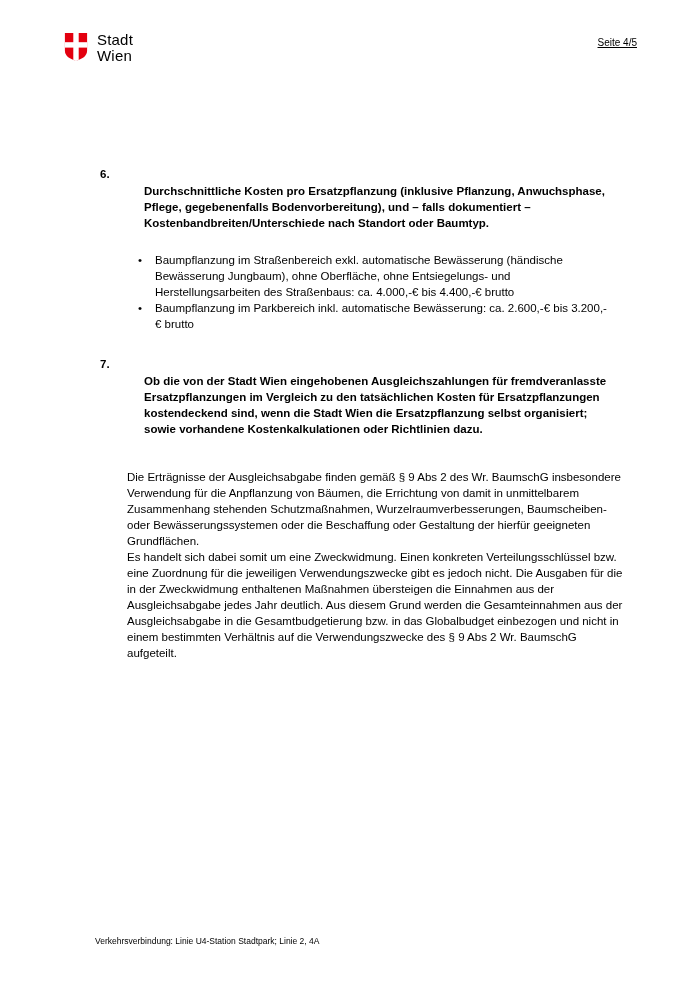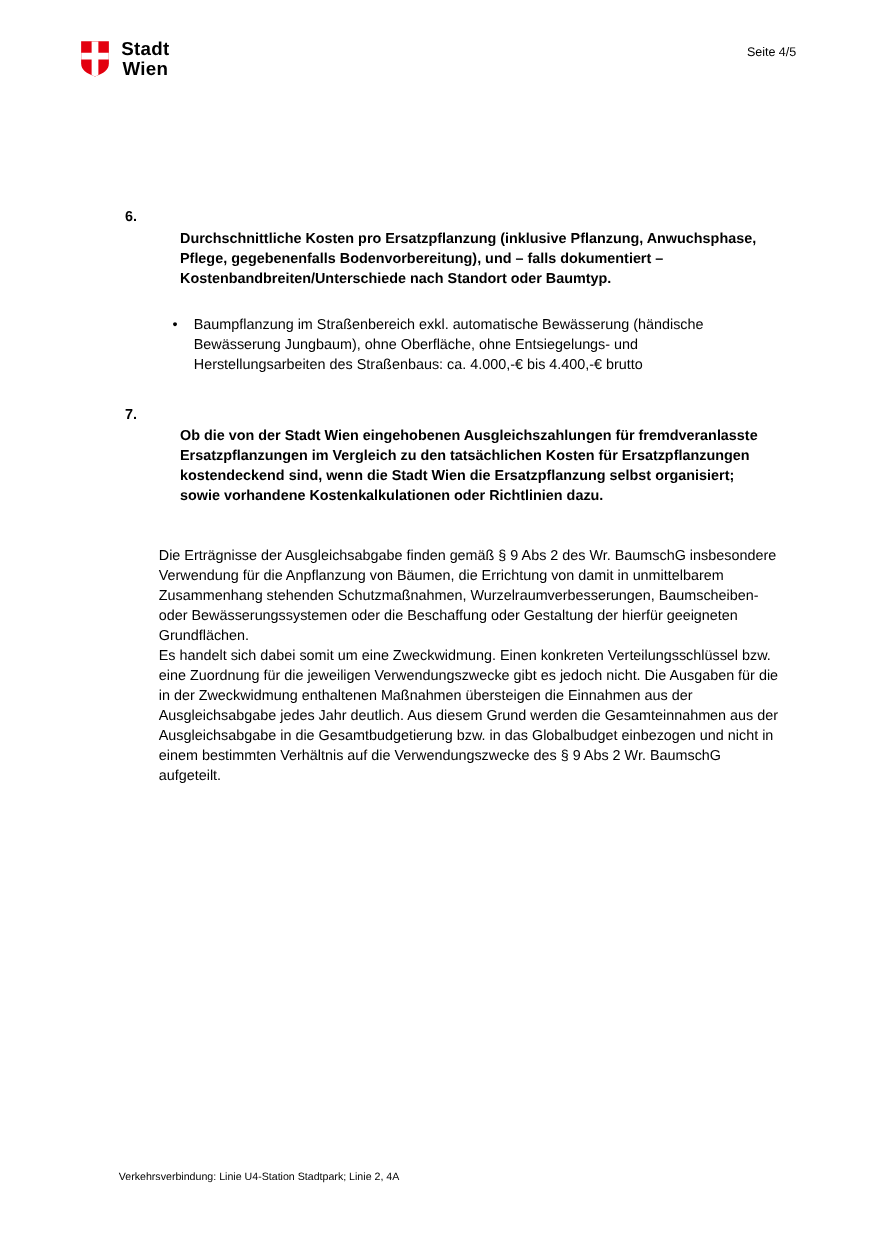--- a/index.html
+++ b/index.html
@@ -15,22 +15,22 @@
     color:var(--text);
     position:relative;
     overflow:hidden;
   }
   .page{position:absolute;inset:0;background:#fff;}
 
   
   .logo{position:absolute;left:64px;top:32px;display:flex;align-items:flex-start;gap:9px;}
   .logo-mark{display:block;width:24px;height:30px;color:var(--brand-red);}
   .logo-mark svg{display:block;width:100%;height:100%;}
-  .logo-text{font-weight:bold;font-size:15px;line-height:16px;letter-spacing:.2px;padding-top:0;text-align:center;}
-  .page-indicator{position:absolute;top:37px;right:63px;font-size:10px;line-height:12px;}
+  .logo-text{font-weight:normal;font-size:15px;line-height:16px;letter-spacing:.2px;padding-top:0;}
+  .page-indicator{position:absolute;top:37px;right:63px;font-size:10px;line-height:12px;text-decoration:underline;}
 
   
   .content{position:absolute;left:100px;top:166px;width:527px;font-size:11.5px;line-height:16px;}
   .item{display:flex;}
   .item + .item{margin-top:24px;}
   .item-number{width:27px;flex-shrink:0;font-weight:bold;}
   .item-body{flex:1;min-width:0;}
   .item-heading{margin:17px;font-weight:bold;}
 
   ul.bullets{margin:21px 16px 0 0;padding:0 0 0 10px;list-style:none;}
@@ -72,20 +72,21 @@
   <div class="page-indicator">Seite 4/5</div>
 
   <section class="content">
 
     <div class="item">
       <div class="item-number">6.</div>
       <div class="item-body">
         <p class="item-heading">Durchschnittliche Kosten pro Ersatzpflanzung (inklusive Pflanzung, Anwuchsphase, Pflege, gegebenenfalls Bodenvorbereitung), und – falls dokumentiert – Kostenbandbreiten/Unterschiede nach Standort oder Baumtyp.</p>
         <ul class="bullets">
           <li>Baumpflanzung im Straßenbereich exkl. automatische Bewässerung (händische Bewässerung Jungbaum), ohne Oberfläche, ohne Entsiegelungs- und Herstellungsarbeiten des Straßenbaus: ca. 4.000,-€ bis 4.400,-€ brutto</li>
+          <li>Baumpflanzung im Parkbereich inkl. automatische Bewässerung: ca. 2.600,-€ bis 3.200,-€ brutto</li>
         </ul>
       </div>
     </div>
 
     <div class="item">
       <div class="item-number">7.</div>
       <div class="item-body">
         <p class="item-heading">Ob die von der Stadt Wien eingehobenen Ausgleichszahlungen für fremdveranlasste Ersatzpflanzungen im Vergleich zu den tatsächlichen Kosten für Ersatzpflanzungen kostendeckend sind, wenn die Stadt Wien die Ersatzpflanzung selbst organisiert; sowie vorhandene Kostenkalkulationen oder Richtlinien dazu.</p>
         <div class="paragraphs">
           <p>Die Erträgnisse der Ausgleichsabgabe finden gemäß § 9 Abs 2 des Wr. BaumschG insbesondere Verwendung für die Anpflanzung von Bäumen, die Errichtung von damit in unmittelbarem Zusammenhang stehenden Schutzmaßnahmen, Wurzelraumverbesserungen, Baumscheiben- oder Bewässerungssystemen oder die Beschaffung oder Gestaltung der hierfür geeigneten Grundflächen.</p>

